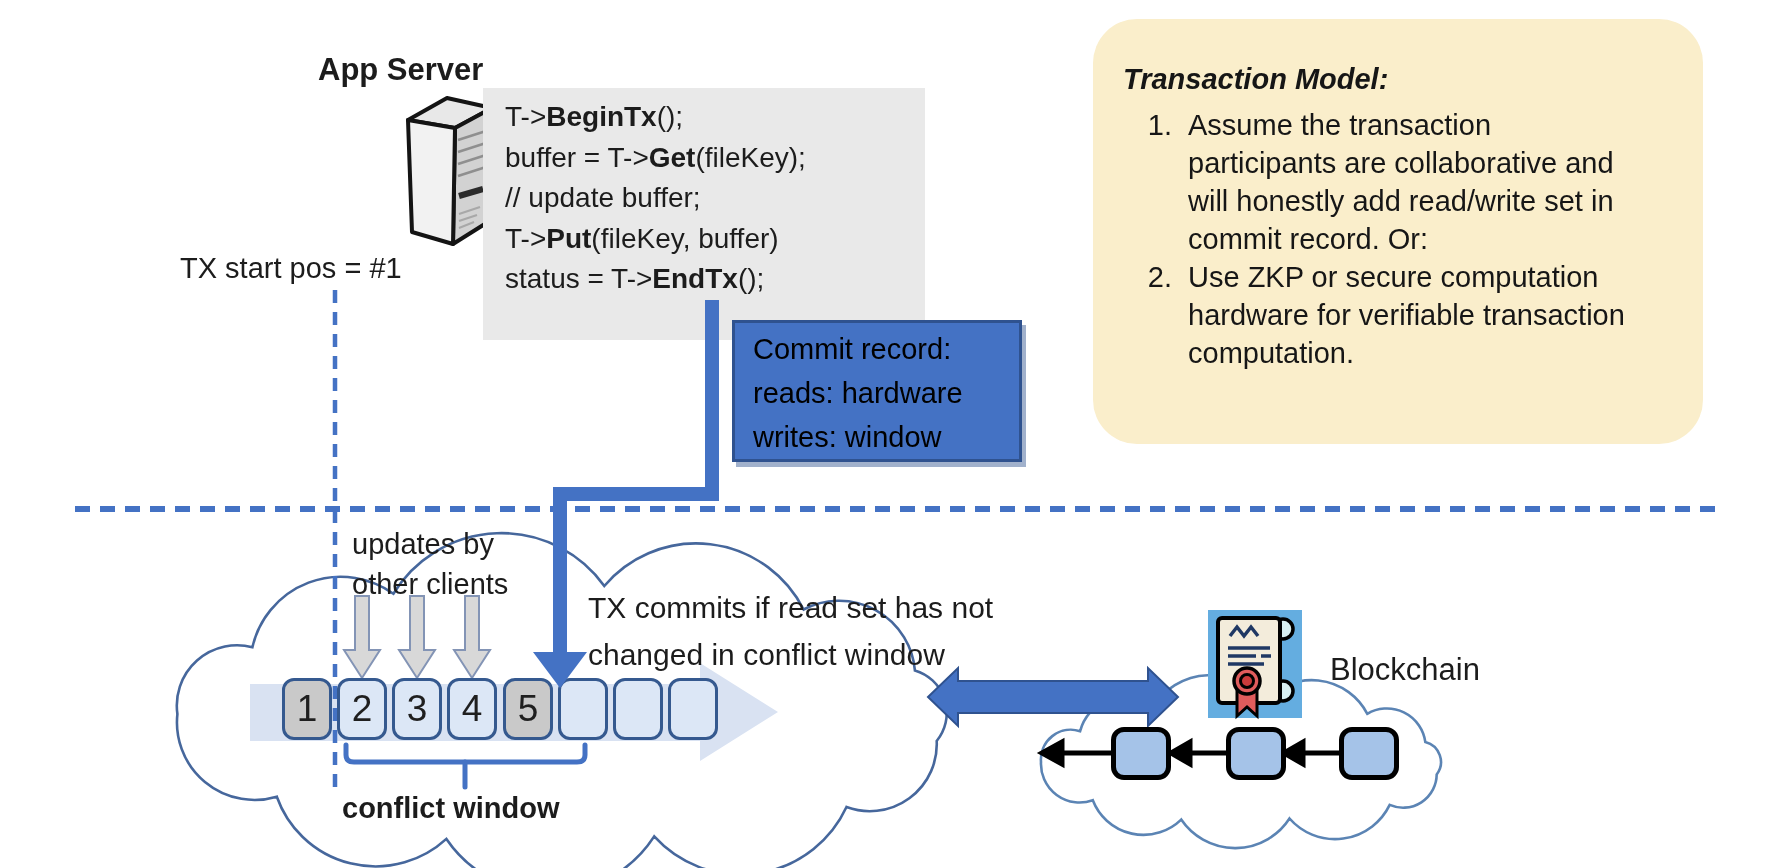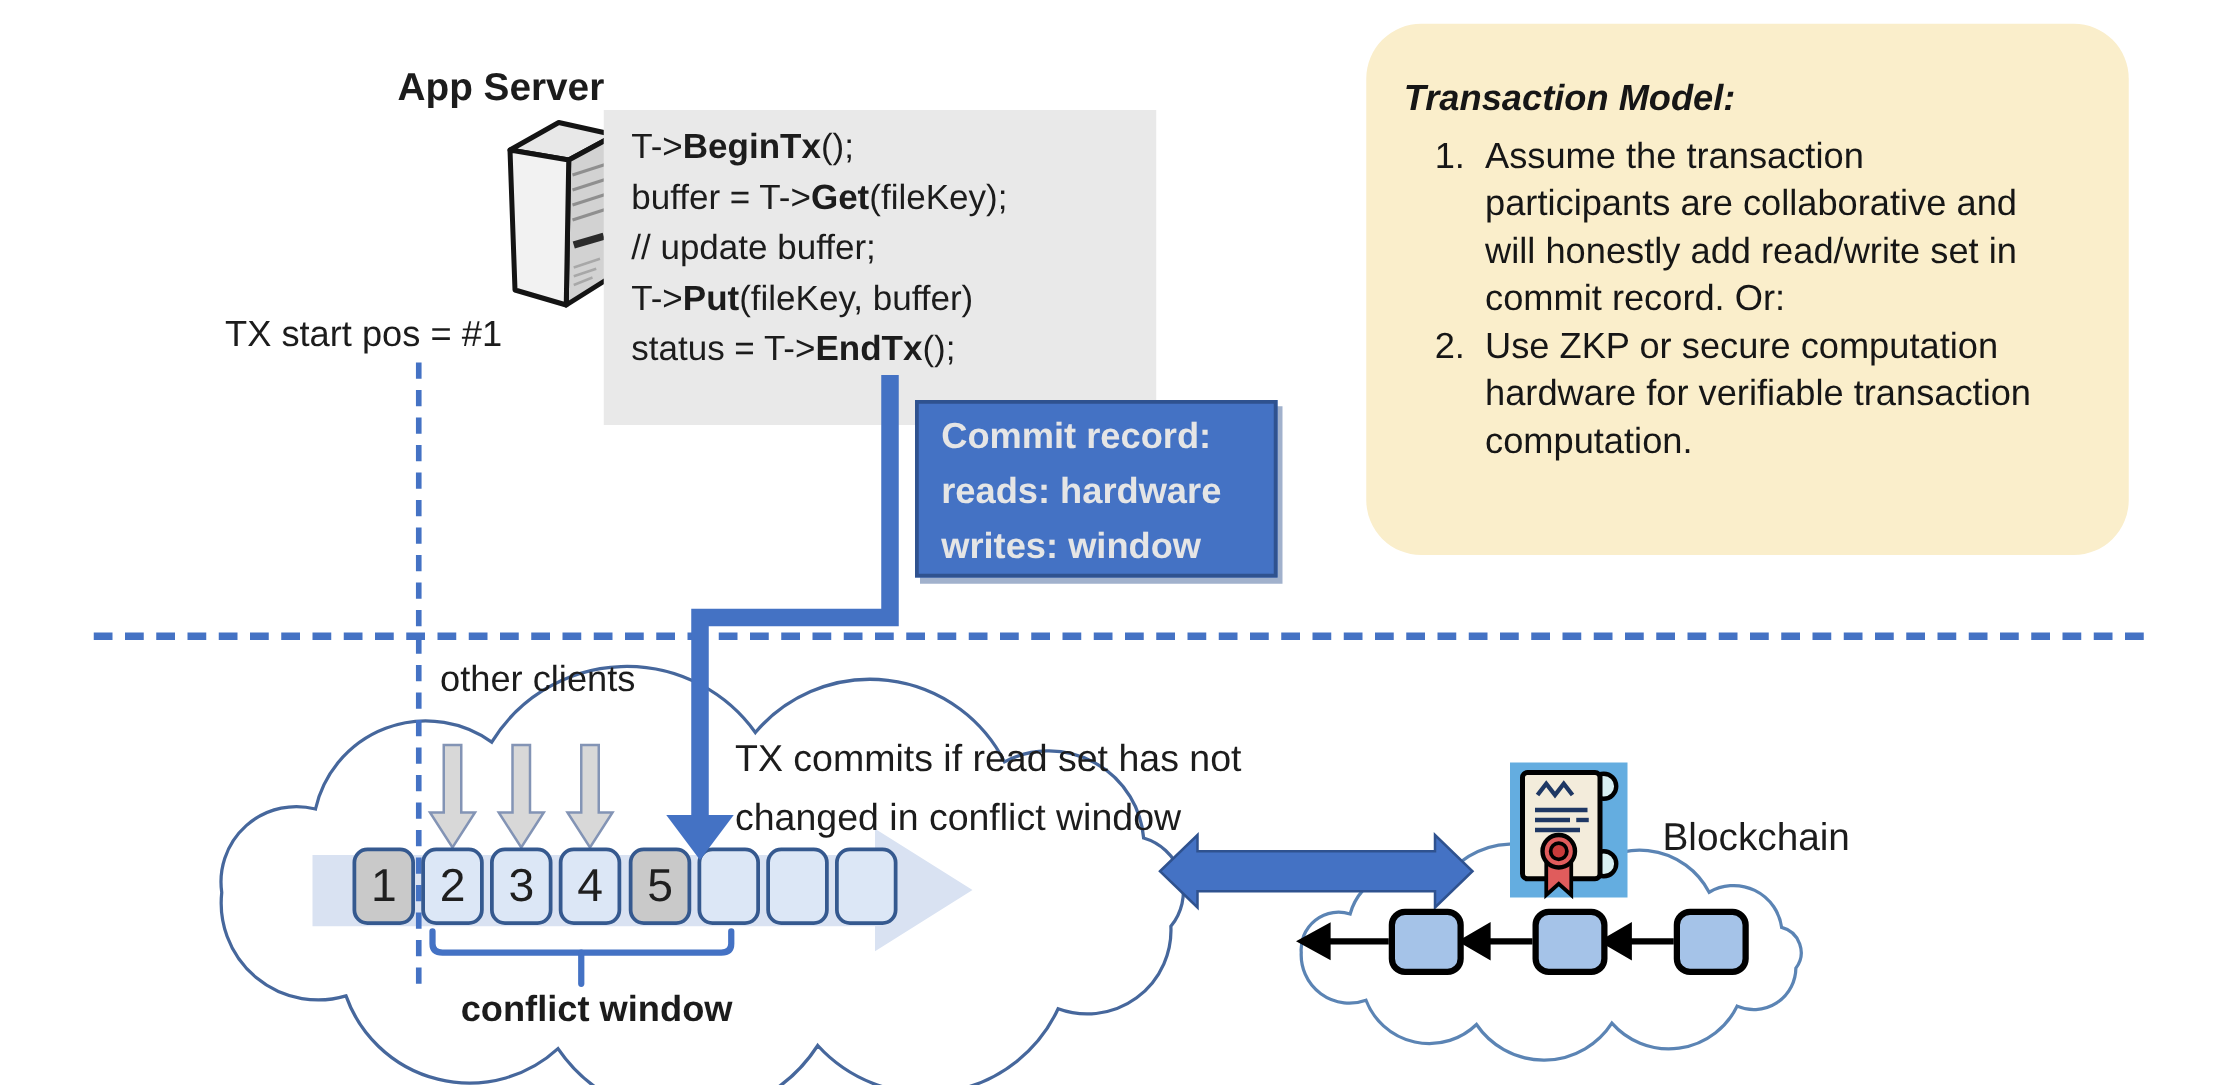--- a/index.html
+++ b/index.html
@@ -14,40 +14,40 @@
 
   #app-server-title{left:318px;top:52px;font-size:31px;font-weight:bold;}
   #code-block{left:483px;top:88px;width:442px;height:252px;background:#E9E9E9;
               font-size:28px;line-height:40.5px;padding-top:9px;box-sizing:border-box;}
   .code-line{padding-left:22px;white-space:nowrap;}
   .code-line b{font-weight:700;}
 
   #tx-start-label{left:180px;top:252px;font-size:29px;}
 
   #commit-box{left:732px;top:320px;width:290px;height:142px;background:#4472C4;
-              border:3px solid #2F528F;box-sizing:border-box;color:#e5e5e5;
+              border:3px solid #2F528F;box-sizing:border-box;color:#000000;
               font-size:29px;line-height:44px;padding:4px 0 0 18px;
-              box-shadow:4px 5px 0 rgba(47,82,143,.45);font-weight:bold;}
+              box-shadow:4px 5px 0 rgba(47,82,143,.45);}
 
   #tm-panel{left:1093px;top:19px;width:610px;height:425px;background:#FAEECB;border-radius:44px;}
   #tm-title{margin:44px 0 0 30px;font-size:29px;font-weight:bold;font-style:italic;color:#161616;}
   #tm-list{margin:10px 0 0;padding-left:87px;color:#161616;}
   #tm-list li{width:452px;padding-left:8px;font-size:29px;line-height:38px;}
 
   #updates-label{left:352px;top:524px;font-size:29px;line-height:40px;}
   #commit-note{left:588px;top:584px;font-size:30px;line-height:47px;}
 
   .lblock{top:678px;width:50px;height:62px;border:3px solid #35598F;border-radius:12px;
           box-sizing:border-box;background:#DCE7F6;display:flex;align-items:center;
           justify-content:center;font-size:37px;color:#1f1f1f;}
   .lblock.gray{background:#C9C9C9;}
   #blk1{left:282px;} #blk2{left:337px;} #blk3{left:392px;} #blk4{left:447px;}
   #blk5{left:503px;} #blk6{left:558px;} #blk7{left:613px;} #blk8{left:668px;}
 
-  #conflict-window-label{left:342px;top:792px;width:244px;text-align:right;
+  #conflict-window-label{left:342px;top:792px;width:244px;text-align:left;
                          font-size:29px;font-weight:bold;}
 
   #blockchain-label{left:1330px;top:652px;font-size:31px;font-weight:normal;}
   .chain-block{top:727px;width:60px;height:53px;background:#A5C3E8;border:5px solid #000;
                border-radius:13px;box-sizing:border-box;}
   #cblk1{left:1111px;} #cblk2{left:1226px;} #cblk3{left:1339px;}
 </style>
 </head>
 <body>
 
@@ -141,20 +141,21 @@
 
   <div class="abs html-layer" id="tm-panel">
     <div id="tm-title">Transaction Model:</div>
     <ol id="tm-list">
       <li>Assume the transaction participants are collaborative and will honestly add read/write set in commit record.  Or:</li>
       <li>Use ZKP or secure computation hardware for verifiable transaction computation.</li>
     </ol>
   </div>
 
   <div class="abs html-layer" id="updates-label">
+    <div class="nowrap">updates by</div>
     <div class="nowrap">other clients</div>
   </div>
 
   <div class="abs html-layer" id="commit-note">
     <div class="nowrap">TX commits if read set has not</div>
     <div class="nowrap">changed in conflict window</div>
   </div>
 
   <div class="abs html-layer lblock gray" id="blk1">1</div>
   <div class="abs html-layer lblock" id="blk2">2</div>

